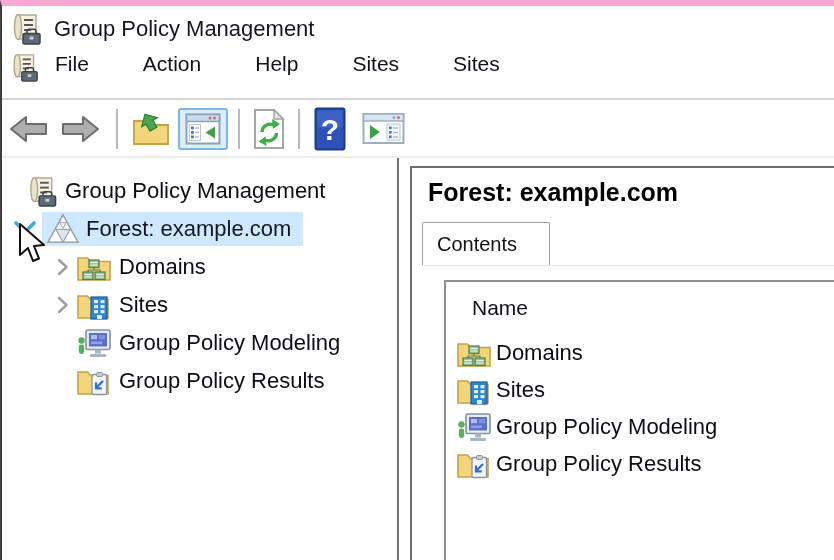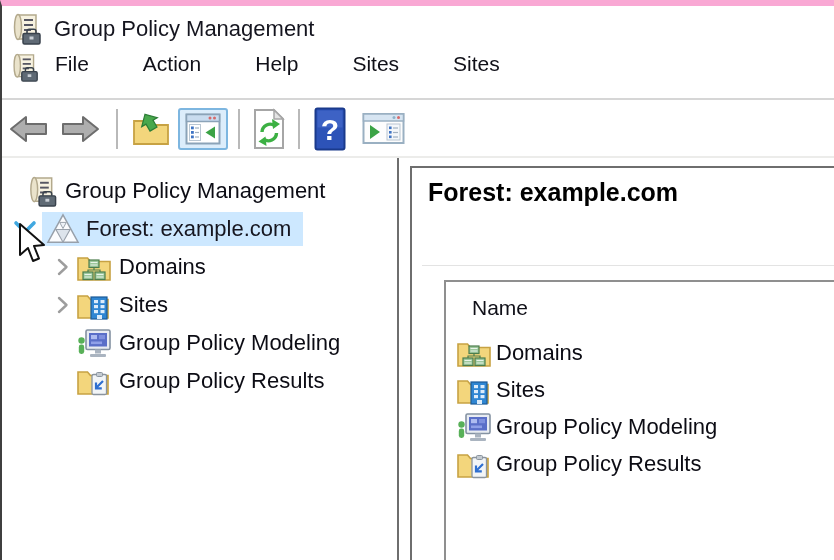--- a/index.html
+++ b/index.html
@@ -269,20 +269,23 @@
       <svg width="36" height="32">
           <use href="#sym-results"></use>
         </svg>
       <span class="lbl">Group Policy Results</span>
     </div>
 
   </div>
 
   <div class="content-box">
     <div class="content-heading">Forest: example.com</div>
+    <div class="tab">
+      <span>Contents</span>
+    </div>
     <div class="tabline"></div>
 
     <div class="listbox">
       <div class="list-header">Name</div>
 
       <div class="lrow" style="top:52px;">
         <svg width="36" height="32">
             <use href="#sym-domains"></use>
           </svg>
         <span class="lbl">Domains</span>

